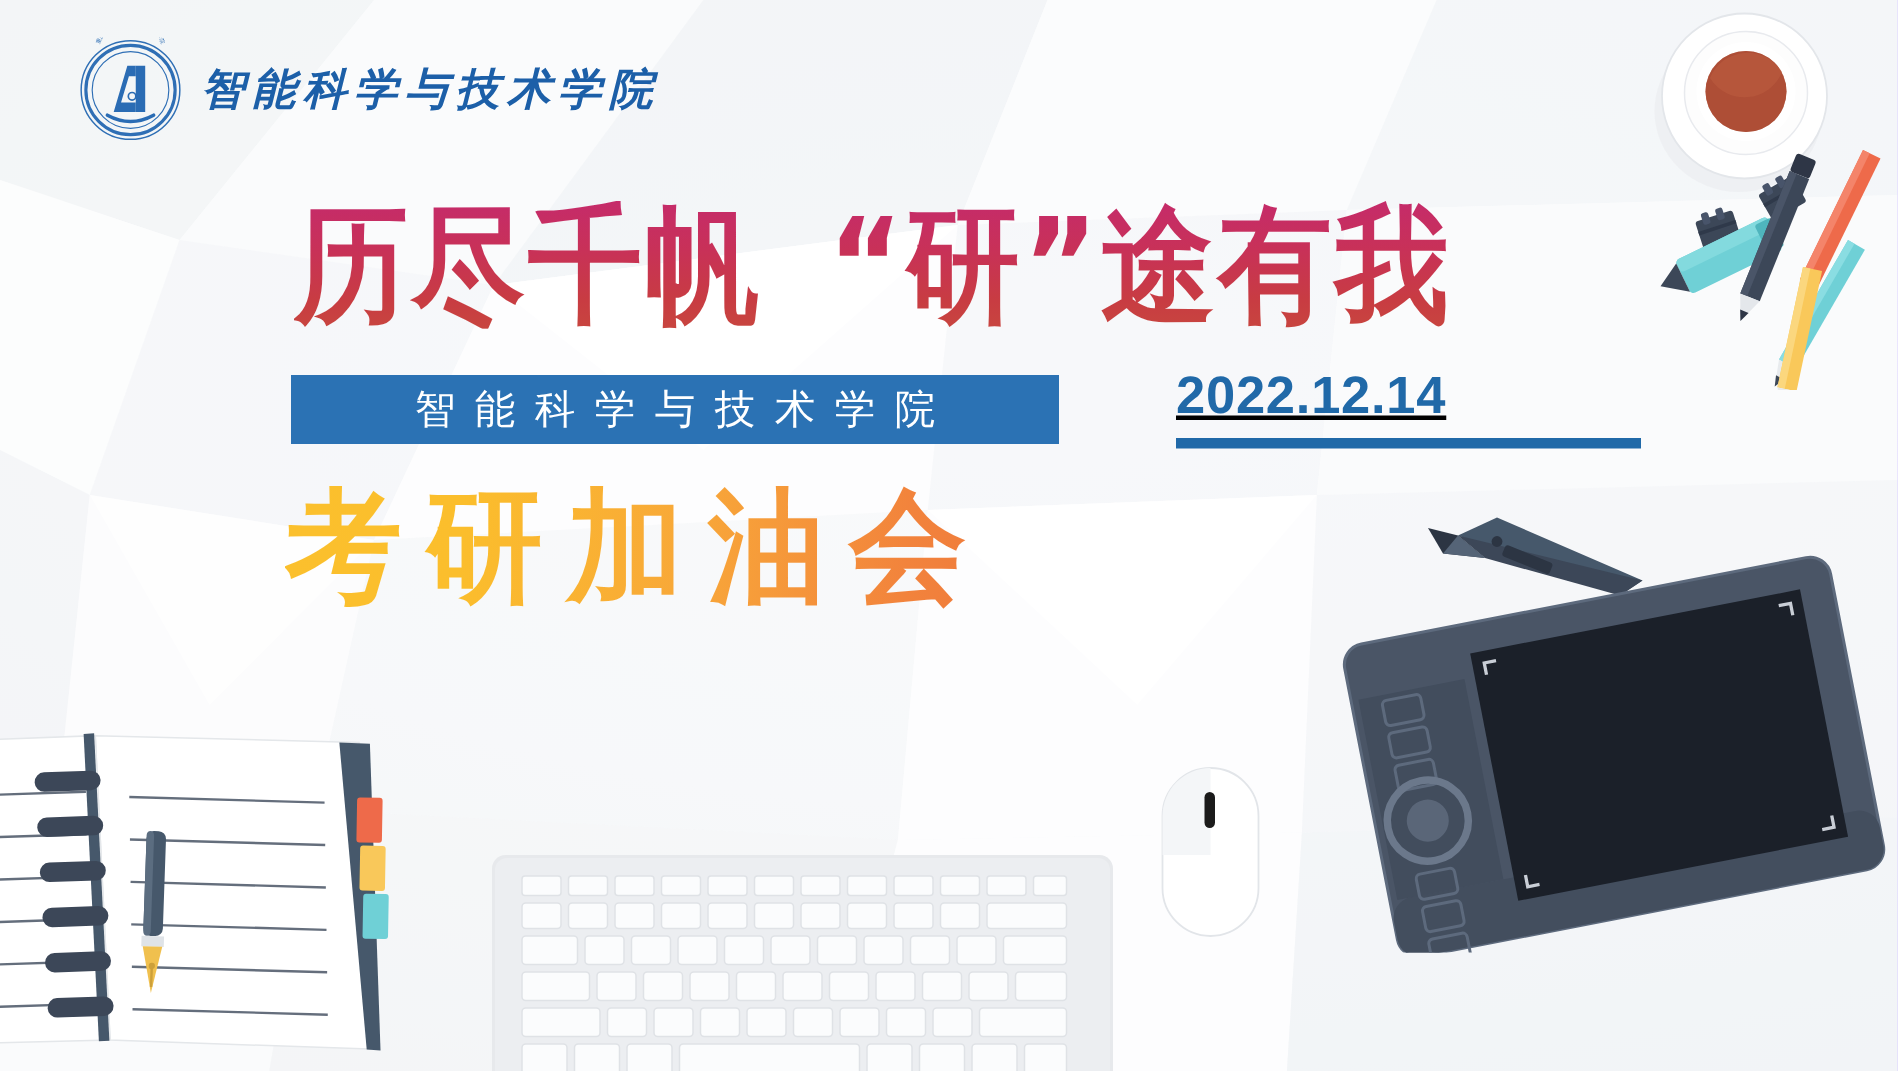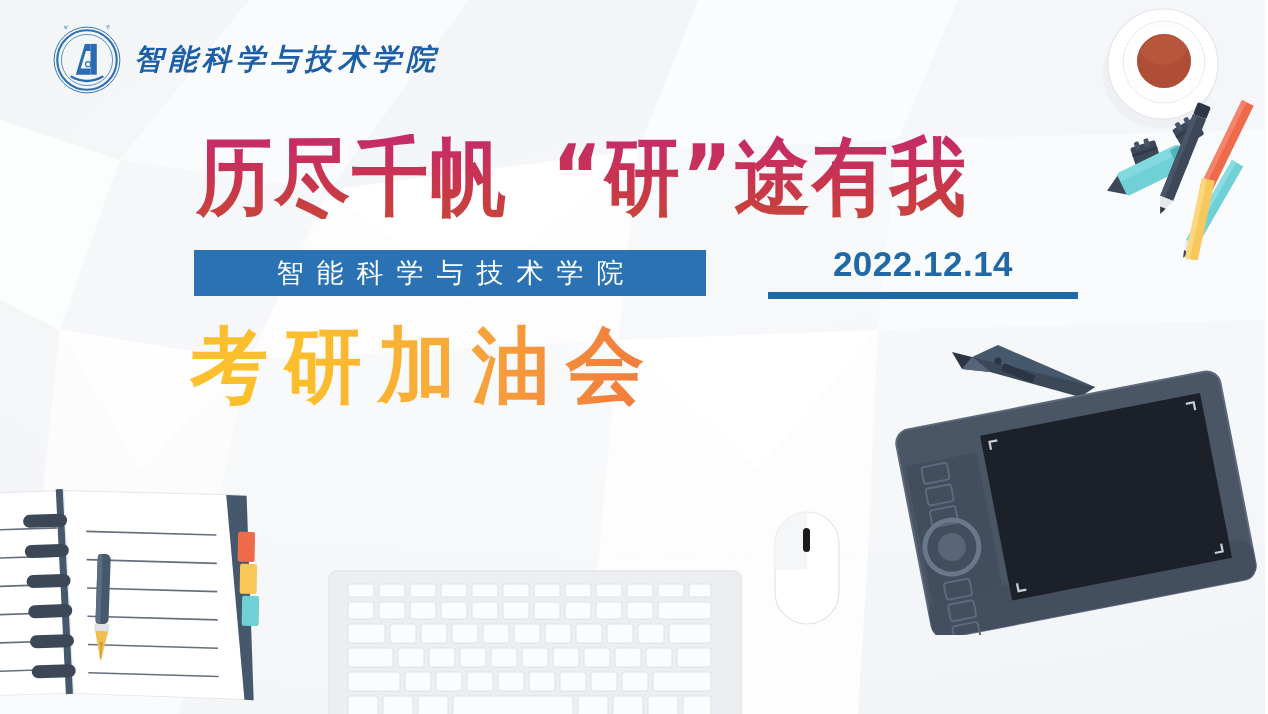--- a/index.html
+++ b/index.html
@@ -98,24 +98,25 @@
     font-weight: 400;
     color: #ffffff;
     letter-spacing: 13px;
     text-indent: 13px;
     white-space: nowrap;
   }
 
   
   .date-block {
     position: absolute;
-    left: 768px;
+    left: 784px;
     top: 246px;
     width: 310px;
-    text-align: center;
+    text-align: left;
+    text-decoration: underline;
   }
   .date-text {
     font-family: "Liberation Sans", sans-serif;
     font-size: 35px;
     font-weight: 700;
     color: #2069a8;
     letter-spacing: 0.5px;
     line-height: 1.05;
   }
   .date-rule {

